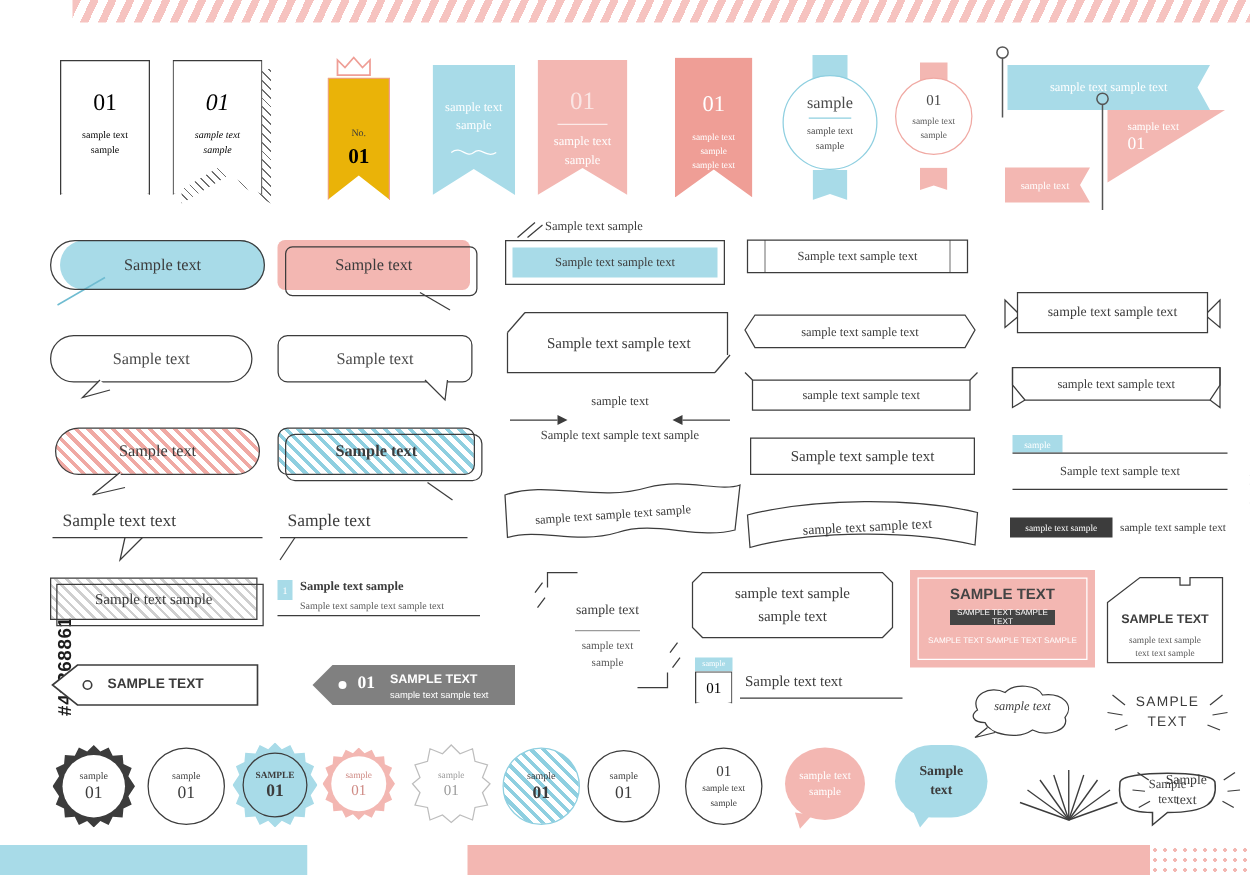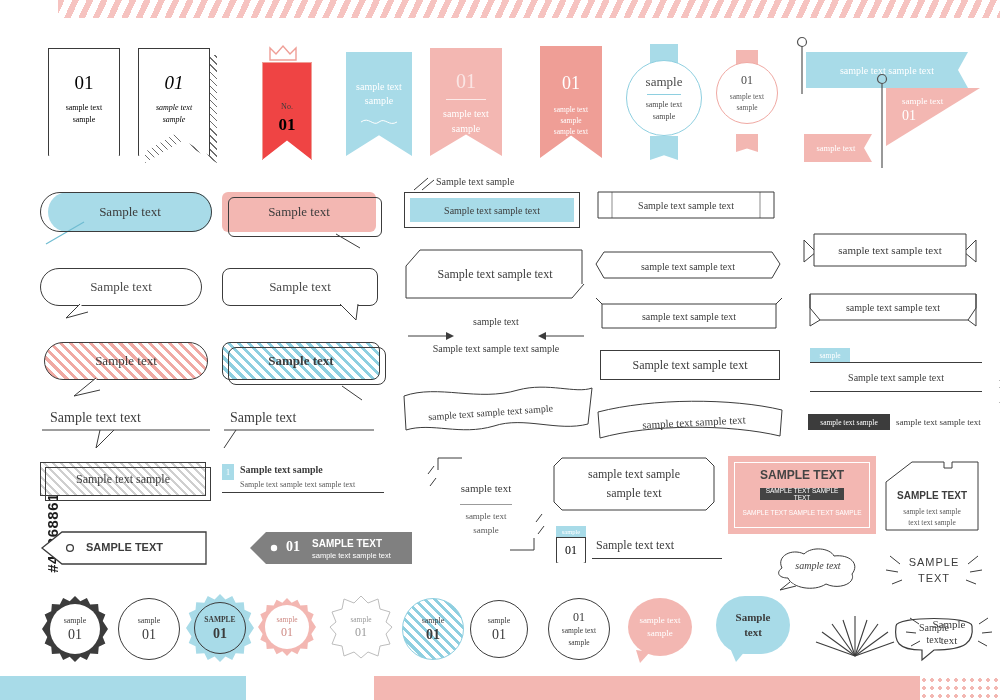--- a/index.html
+++ b/index.html
@@ -102,21 +102,21 @@
       <div class="num" style="font-size:19px;margin-top:-6px;font-style:italic;">01</div>
       <div class="tiny" style="margin-top:8px;white-space:pre-line;font-style:italic;">sample text
 sample</div>
     </div>
   </div>
 
   <div class="abs" style="left:256px;top:44px;width:56px;height:116px;">
     <svg width="56" height="20" style="position:absolute;left:12px;top:0;">
       <path d="M2 16 L2 4 L8 10 L15 2 L22 10 L28 4 L28 16 Z" fill="none" stroke="#ef9e96" stroke-width="1.4"></path>
     </svg>
-    <div class="abs tag-notch ctr col" style="left:6px;top:18px;width:50px;height:98px;border:1.6px solid #ef9e96;box-sizing:border-box;background:#ef4444;">
+    <div class="abs tag-notch ctr col" style="left:6px;top:18px;width:50px;height:98px;border:1.6px solid #ef9e96;box-sizing:border-box;background:#eab308;">
       <div class="tiny" style="color:#3a3a3a;margin-top:14px;">No.</div>
       <div class="num bold" style="font-size:17px;margin-top:2px;">01</div>
     </div>
   </div>
 
   <div class="abs tag-notch blue ctr col" style="left:346px;top:52px;width:66px;height:104px;">
     <div class="s10" style="color:#fff;white-space:pre-line;line-height:1.45;">sample text
 sample</div>
     <svg width="40" height="14" style="margin-top:6px;">
       <path d="M2 7 C10 1, 14 12, 20 7 C26 2, 30 12, 38 7" fill="none" stroke="#fff" stroke-width="1"></path>

